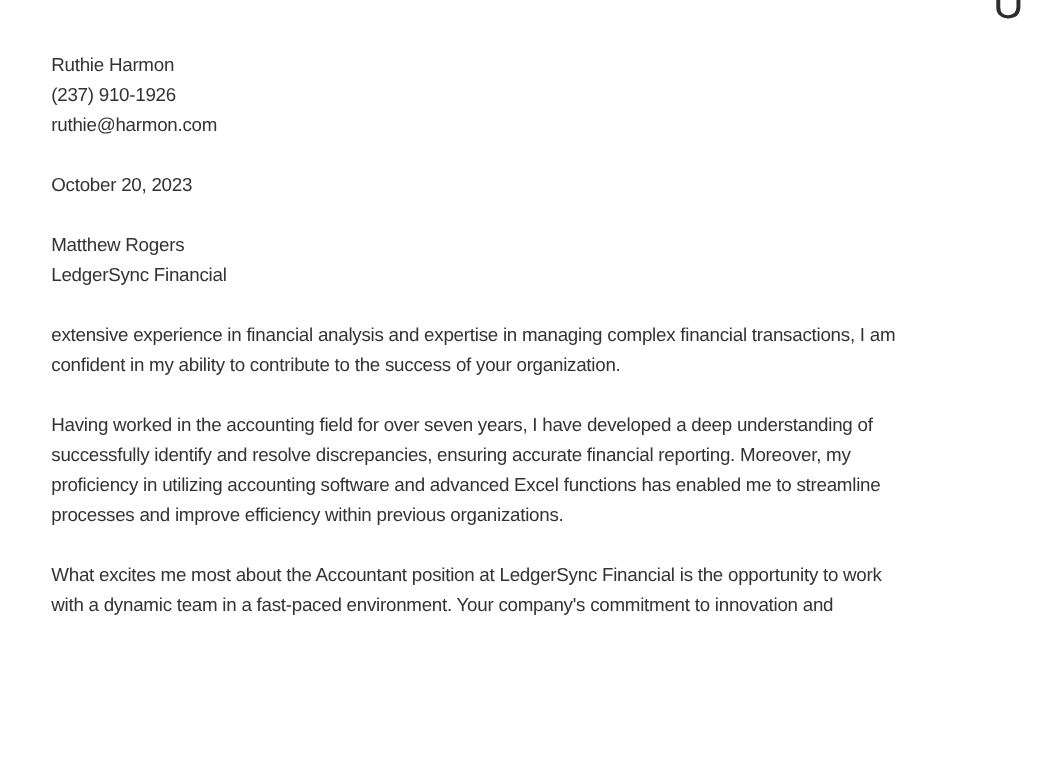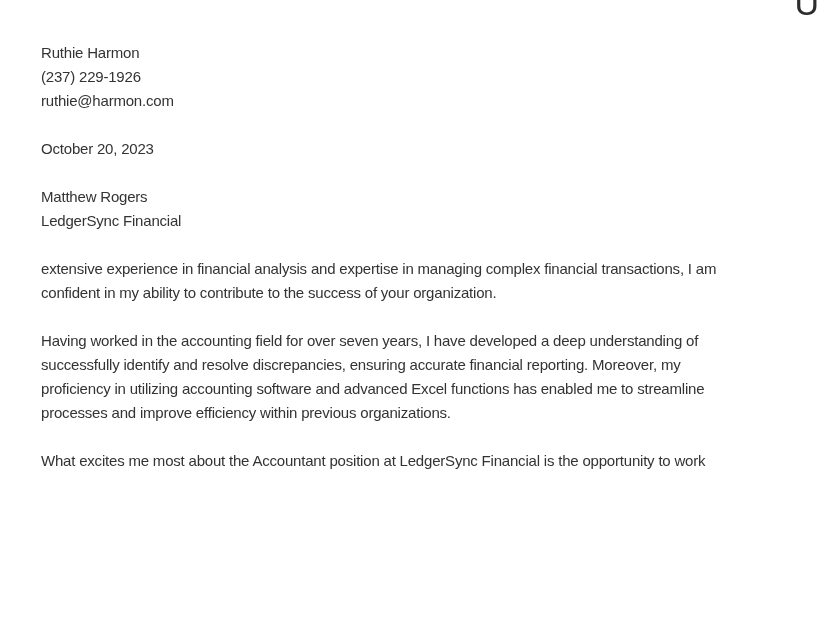--- a/index.html
+++ b/index.html
@@ -46,21 +46,21 @@
 <body>
 
 <div class="page">
 
   <span class="cutoff-glyph">U</span>
 
   <div class="letter">
 
     <div class="block">
       <div class="line">Ruthie Harmon</div>
-      <div class="line">(237) 229-1926</div>
+      <div class="line">(237) 910-1926</div>
       <div class="line">ruthie@harmon.com</div>
     </div>
 
     <div class="block">
       <div class="line">October 20, 2023</div>
     </div>
 
     <div class="block">
       <div class="line">Matthew Rogers</div>
       <div class="line">LedgerSync Financial</div>
@@ -74,16 +74,17 @@
 
     <div class="block">
       <div class="line">Having worked in the accounting field for over seven years, I have developed a deep understanding of</div>
       <div class="line">successfully identify and resolve discrepancies, ensuring accurate financial reporting. Moreover, my</div>
       <div class="line">proficiency in utilizing accounting software and advanced Excel functions has enabled me to streamline</div>
       <div class="line">processes and improve efficiency within previous organizations.</div>
     </div>
 
     <div class="block">
       <div class="line">What excites me most about the Accountant position at LedgerSync Financial is the opportunity to work</div>
+      <div class="line">with a dynamic team in a fast-paced environment. Your company's commitment to innovation and</div>
     </div>
 
   </div>
 </div>
 
 </body></html>

